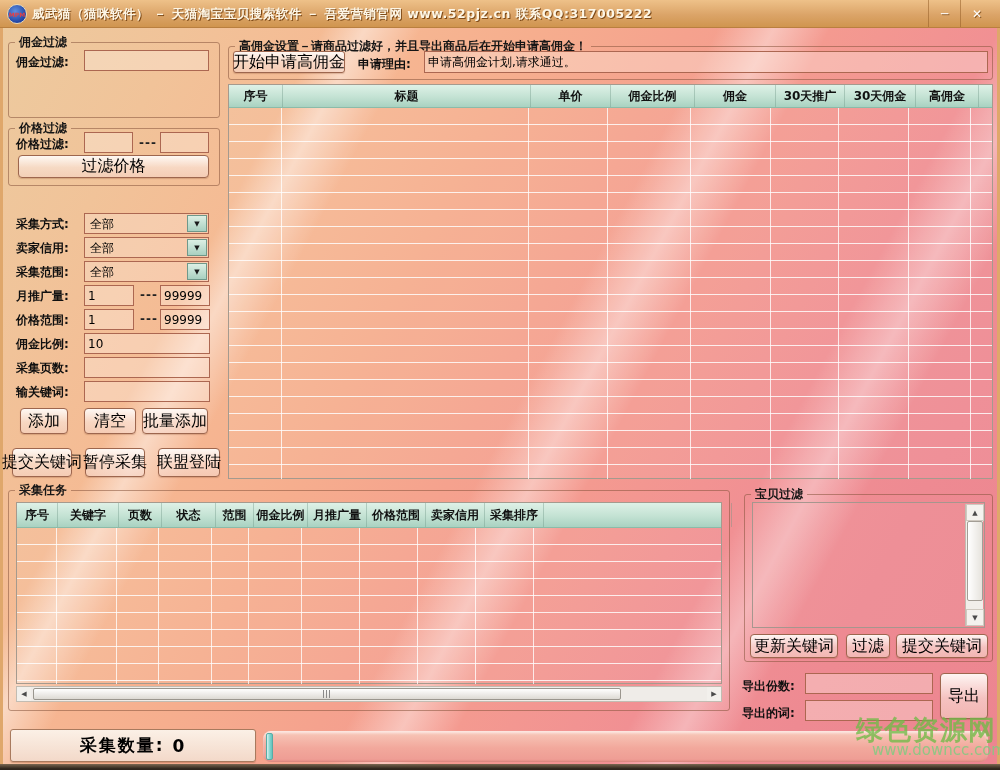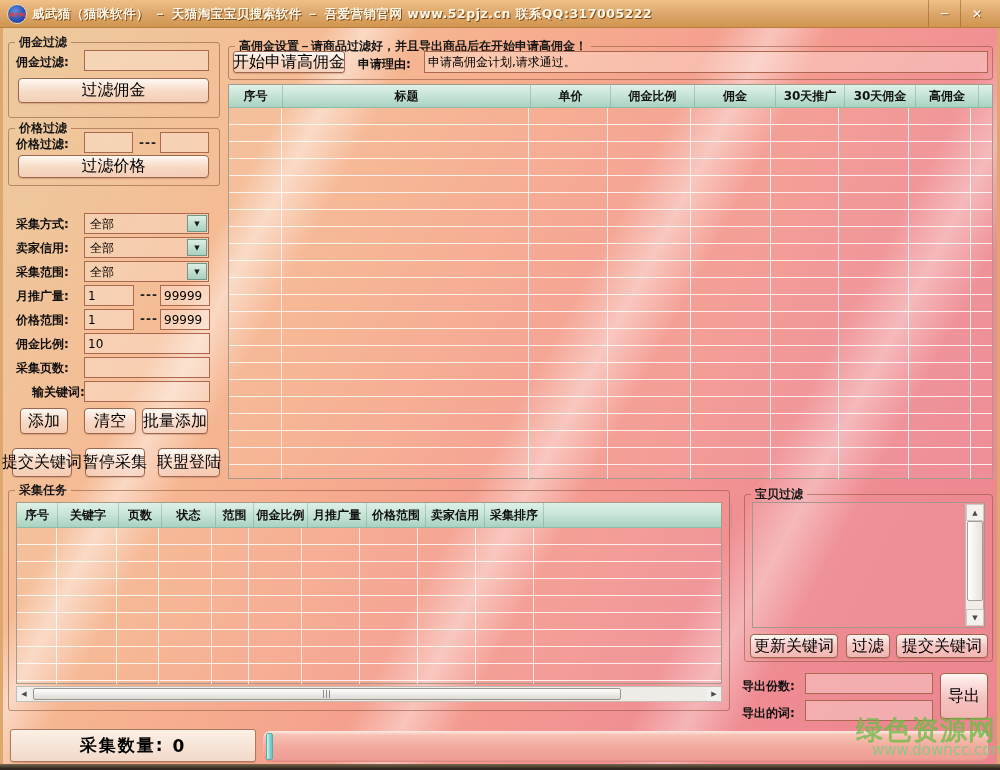--- a/index.html
+++ b/index.html
@@ -89,21 +89,20 @@
   </div>
 
   <div class="side-edge abs" style="left:0;"></div>
   <div class="side-edge abs" style="left:997px;"></div>
 
   <fieldset class="fs" style="left:8px;top:34px;width:212px;height:84px;">
     <legend>佣金过滤</legend>
   </fieldset>
   <div class="lbl abs" style="left:16px;top:54px;">佣金过滤:</div>
   <input class="inp abs" style="left: 84px; top: 50px; width: 125px; height: 21px;" value="">
-  <div class="btn abs" style="left:18px;top:78px;width:191px;height:25px;">过滤佣金</div>
 
   <fieldset class="fs" style="left:8px;top:120px;width:212px;height:66px;">
     <legend>价格过滤</legend>
   </fieldset>
   <div class="lbl abs" style="left:16px;top:136px;">价格过滤:</div>
   <input class="inp abs" style="left: 84px; top: 132px; width: 49px; height: 21px;" value="">
   <div class="dash abs" style="left:139px;top:136px;">---</div>
   <input class="inp abs" style="left: 160px; top: 132px; width: 49px; height: 21px;" value="">
   <div class="btn abs" style="left:18px;top:155px;width:191px;height:23px;">过滤价格</div>
 
@@ -135,21 +134,21 @@
   <input class="inp abs" style="left: 84px; top: 309px; width: 50px; height: 21px;" value="1">
   <div class="dash abs" style="left:140px;top:312px;">---</div>
   <input class="inp abs" style="left: 160px; top: 309px; width: 50px; height: 21px;" value="99999">
 
   <div class="lbl abs" style="left:16px;top:336px;">佣金比例:</div>
   <input class="inp abs" style="left: 84px; top: 333px; width: 126px; height: 21px;" value="10">
 
   <div class="lbl abs" style="left:16px;top:360px;">采集页数:</div>
   <input class="inp abs" style="left: 84px; top: 357px; width: 126px; height: 21px;" value="">
 
-  <div class="lbl abs" style="left:32px;top:384px;">输关键词:</div>
+  <div class="lbl abs" style="left:16px;top:384px;">输关键词:</div>
   <input class="inp abs" style="left: 84px; top: 381px; width: 126px; height: 21px;" value="">
 
   <div class="btn abs" style="left:20px;top:408px;width:48px;height:26px;">添加</div>
   <div class="btn abs" style="left:84px;top:408px;width:52px;height:26px;text-align:right;">清空</div>
   <div class="btn abs" style="left:142px;top:408px;width:66px;height:26px;">批量添加</div>
 
   <div class="btn abs" style="left:12px;top:448px;width:60px;height:29px;">提交关键词</div>
   <div class="btn abs" style="left:85px;top:448px;width:60px;height:29px;">暂停采集</div>
   <div class="btn abs" style="left:158px;top:448px;width:62px;height:29px;">联盟登陆</div>
 

